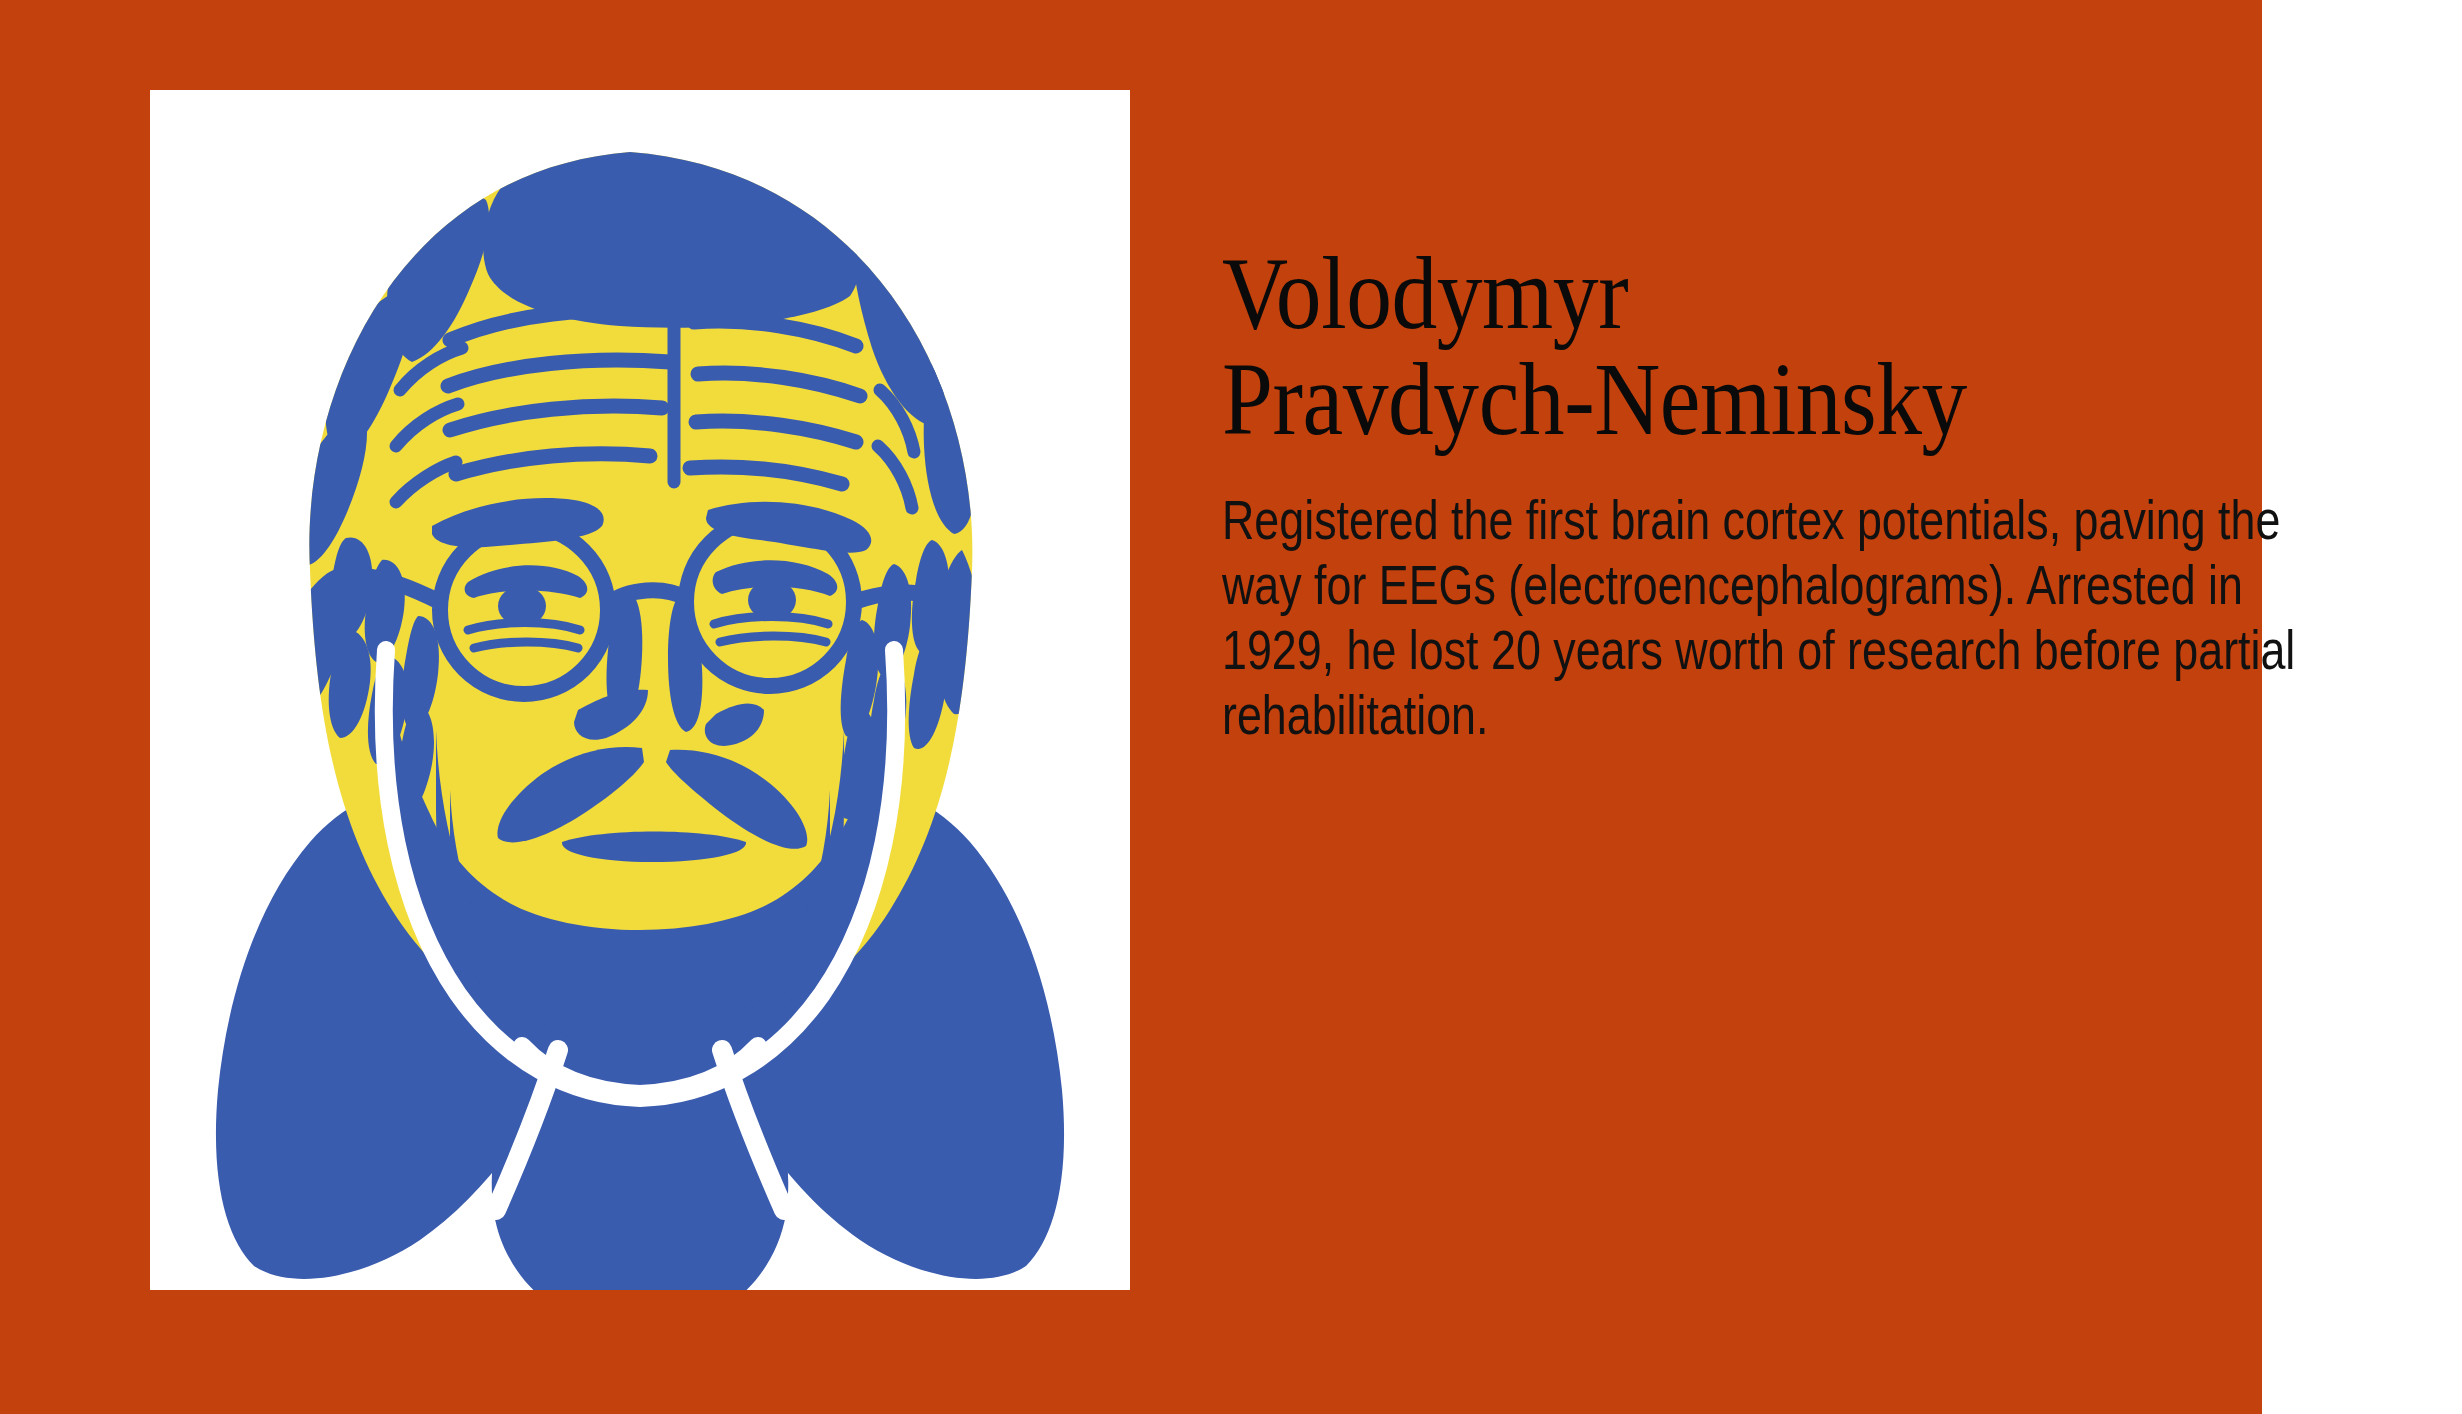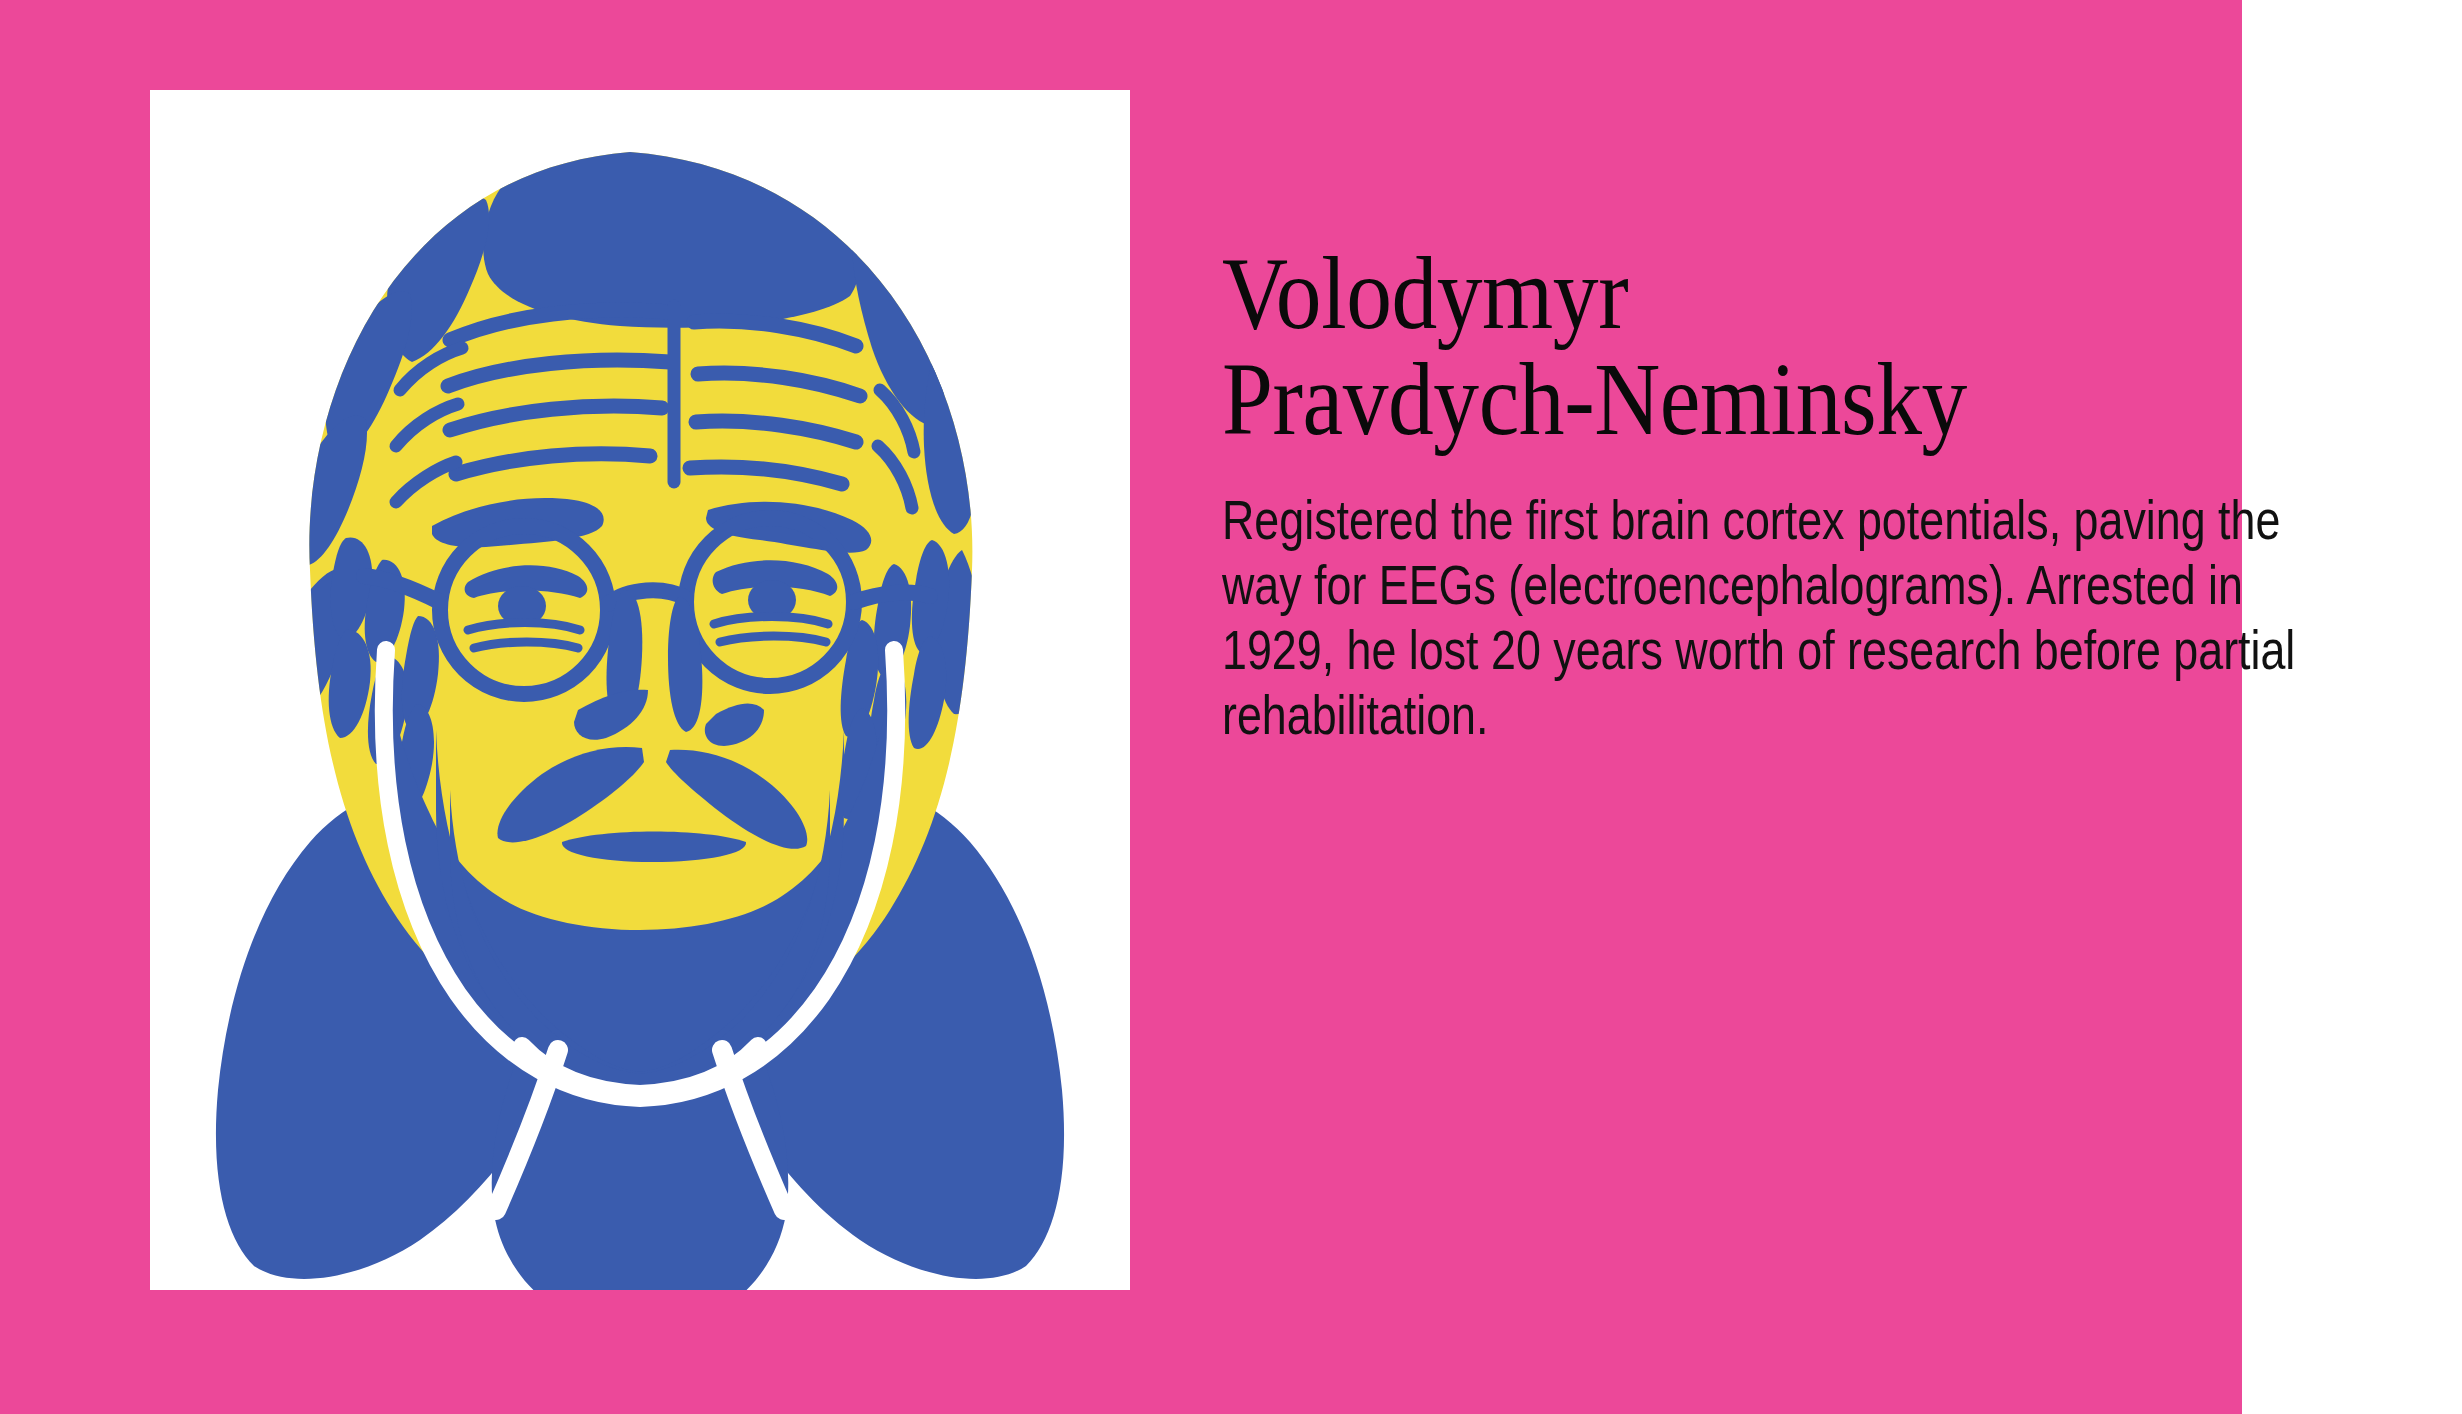--- a/index.html
+++ b/index.html
@@ -10,21 +10,22 @@
   body {
     width: 2462px;
     height: 1414px;
     overflow: hidden;
     font-family: "Liberation Sans", sans-serif;
   }
   #page {
     position: relative;
     width: 2242px;
     height: 1414px;
-    background: #ec4899;
+    background: #c2410c;
+    padding-left: 20px;
   }
 
   
   #portrait-panel {
     position: absolute;
     left: 150px;
     top: 90px;
     width: 980px;
     height: 1200px;
   }

